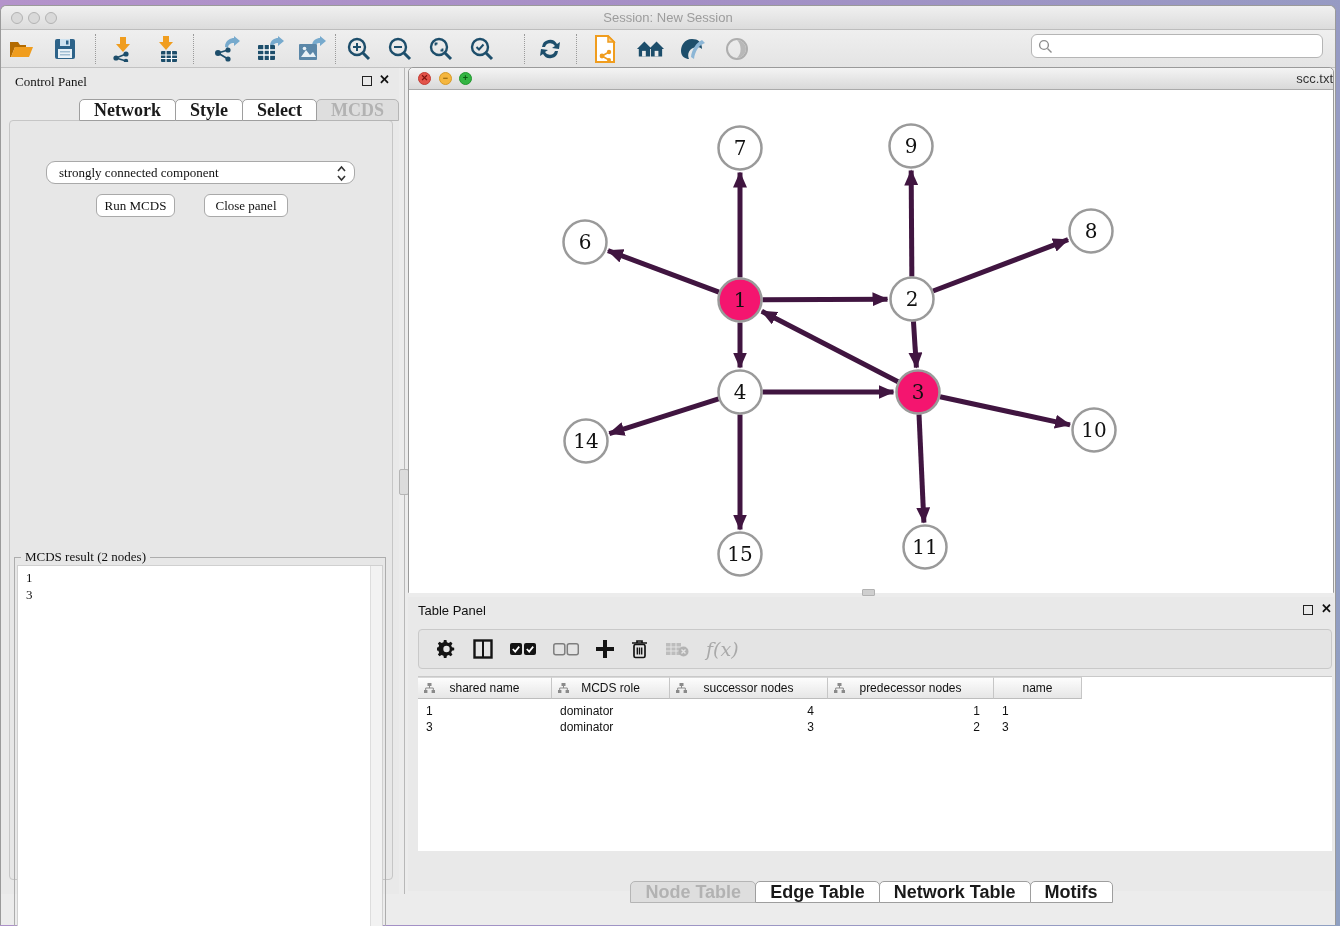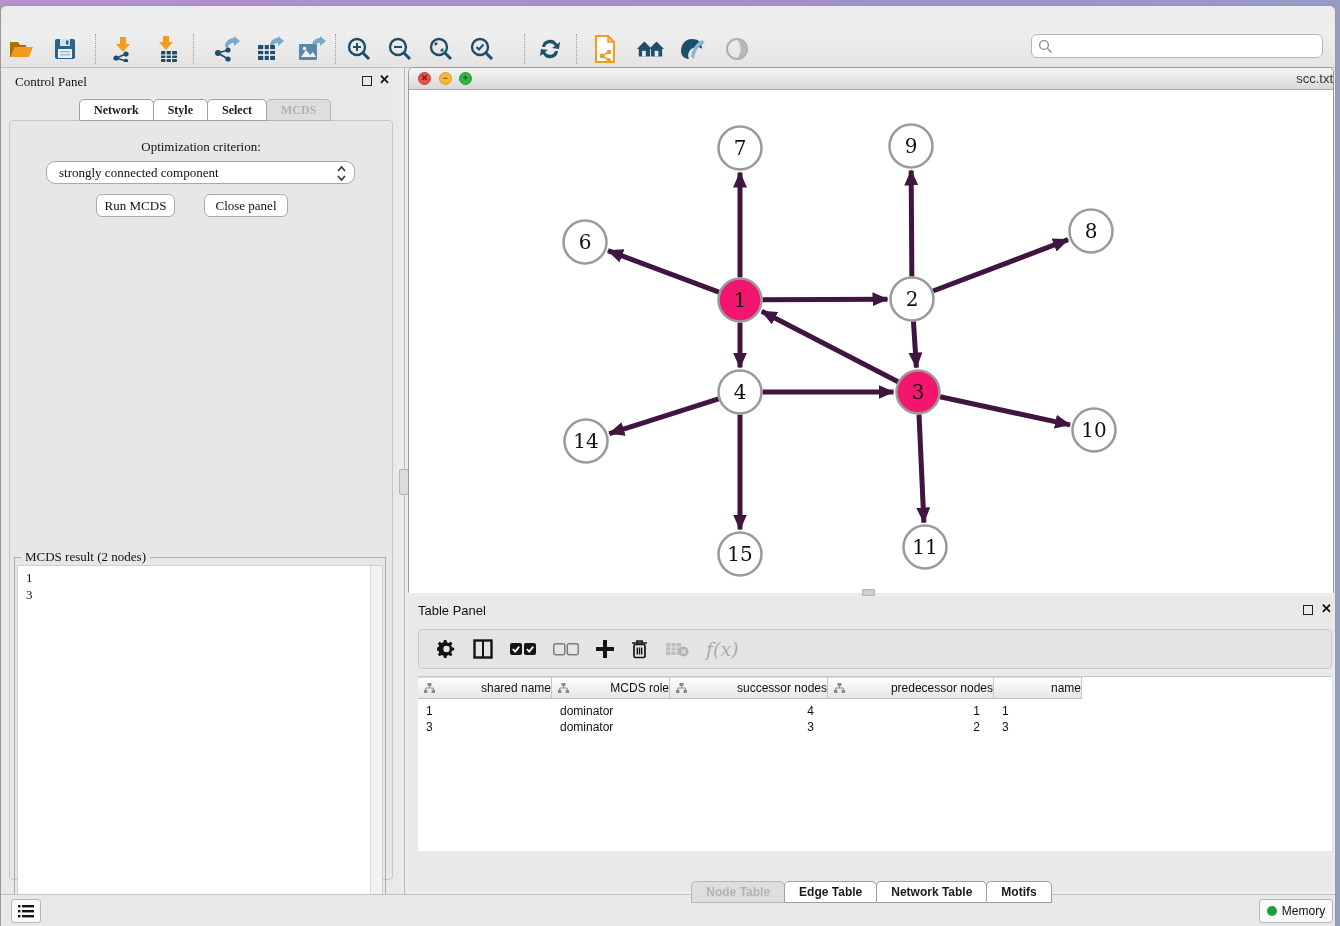--- a/index.html
+++ b/index.html
@@ -41,21 +41,21 @@
     display:flex; align-items:center; padding-left:6px;
   }
   
   .cpanel { position:absolute; left:0; top:62px; width:398px; height:826px; background:#e9e9e9;font-family:Liberation Serif, serif; }
   .panel-head { position:relative; height:26px; }
   .panel-head .ph-title { position:absolute; left:14px; top:6px; font-size:13px; color:#111; }
   .float-ico { position:absolute; top:8px; width:10px; height:10px; border:1.5px solid #222; background:transparent; }
   .close-ico { position:absolute; top:5px; font-size:13px; font-weight:bold; color:#111; line-height:14px; }
   .cp-tabs { position:absolute; left:78px; top:31px; height:22px; display:flex; }
   .tab {
-    height:22px; padding:10px 14px; font-size:12px; font-weight:600; color:#1a1a1a;
+    height:22px; padding:10px 14px; font-size:18px; font-weight:600; color:#1a1a1a;
     background:#fff; border:1px solid #9e9e9e; border-radius:5px 5px 0 0;
     margin-right:-1px; display:flex; align-items:center; position:relative; z-index:2;
   }
   .tab.active { background:#dedede; color:#b2b2b2; border-color:#b5b5b5; z-index:1; }
   .cp-box {
     position:absolute; left:8px; top:52px; width:384px; height:760px;
     background:#e7e7e7; border:1px solid #c6c6c6; border-radius:4px;
   }
   .opt-label { position:absolute; left:0; width:100%; top:18px; text-align:center; font-size:13px; color:#111; }
   .dropdown {
@@ -114,21 +114,21 @@
     background:#e4e4e4; border:1px solid #c9c9c9; border-radius:4px;
     display:flex; align-items:center; gap:17px; padding-left:18px;
   }
   .tp-tool { display:flex; align-items:center; justify-content:center; }
   .fx-label { font-size:19px; font-style:italic; color:#a9a9a9; font-family:"DejaVu Serif", serif; }
   .ttable { position:absolute; left:10px; top:79px; right:2px; height:175px; background:#fff; border-top:1px solid #c9c9c9; }
   .thead { position:absolute; left:0; top:0; height:22px; display:flex; }
   .th {
     height:22px; background:linear-gradient(#fdfdfd,#e6e6e6);
     border-right:1px solid #c6c6c6; border-bottom:1px solid #bdbdbd; border-top:1px solid #d8d8d8;
-    font-size:12px; color:#111; display:flex; align-items:center; justify-content:flex-end;
+    font-size:12px; color:#111; display:flex; align-items:center; justify-content:center;
     position:relative;
   }
   .th .sitemap { position:absolute; left:6px; top:5px; }
   .trow { position:absolute; left:0; height:20px; display:flex; font-size:12px; color:#111; }
   .td { display:flex; align-items:center; }
   .td.l { justify-content:flex-start; padding-left:8px; }
   .td.r { justify-content:flex-end; padding-right:14px; }
   .tp-tabs { position:absolute; left:0; right:0; top:272px; display:flex; justify-content:center;margin-top:12px; }
   .tp-tabs .tab { font-weight:600; }
   
@@ -137,20 +137,26 @@
   .sb-btn { position:absolute; top:4px; height:24px; background:#fafafa;
     border:1px solid #b5b5b5; border-radius:3px; display:flex; align-items:center;
     justify-content:center; gap:5px; font-size:12px; color:#111; }
   svg { display:block; }
 </style>
 </head>
 <body>
 
 <div id="app">
 
+  <div class="titlebar">
+    <span class="tl-dot" style="left:10px"></span>
+    <span class="tl-dot" style="left:27px"></span>
+    <span class="tl-dot" style="left:44px"></span>
+    <div class="title">Session: New Session</div>
+  </div>
 
   <div class="toolbar">
     <div class="tool" style="left:6px">
       <svg width="25" height="22" viewBox="0 0 25 22">
           <path d="M1 4h8l2 3h6v2H6L2 19H1z" fill="#b36a00"></path>
           <path d="M6 9h18l-4 10H2z" fill="#f09d1e"></path>
         </svg>
     </div>
     <div class="tool" style="left:50px">
       <svg width="22" height="22" viewBox="0 0 22 22">
@@ -292,21 +298,20 @@
       <span class="float-ico" style="left:361px"></span>
       <span class="close-ico" style="left:378px">✕</span>
     </div>
     <div class="cp-tabs">
       <div class="tab">Network</div>
       <div class="tab">Style</div>
       <div class="tab">Select</div>
       <div class="tab active">MCDS</div>
     </div>
     <div class="cp-box">
-      <div class="opt-label">Optimization criterion:</div>
       <div class="dropdown">
         <span>strongly connected component</span>
         <span class="dd-stepper">
           <svg width="9" height="17" viewBox="0 0 9 17">
               <path d="M1 6l3.5-4L8 6" fill="none" stroke="#333" stroke-width="1.6"></path>
               <path d="M1 11l3.5 4L8 11" fill="none" stroke="#333" stroke-width="1.6"></path>
             </svg>
         </span>
       </div>
       <div class="btn" style="left:86px; top:73px; width:79px">Run MCDS</div>
@@ -502,32 +507,14 @@
     </div>
 
     <div class="tp-tabs">
       <div class="tab active">Node Table</div>
       <div class="tab">Edge Table</div>
       <div class="tab">Network Table</div>
       <div class="tab">Motifs</div>
     </div>
   </div>
 
-  <div class="statusbar">
-    <div class="sb-btn" style="left:10px; width:30px">
-      <svg width="16" height="13" viewBox="0 0 16 13">
-          <g fill="#141414">
-            <rect x="0" y="0" width="2.4" height="2.4"></rect>
-            <rect x="4" y="0" width="12" height="2.4"></rect>
-            <rect x="0" y="5" width="2.4" height="2.4"></rect>
-            <rect x="4" y="5" width="12" height="2.4"></rect>
-            <rect x="0" y="10" width="2.4" height="2.4"></rect>
-            <rect x="4" y="10" width="12" height="2.4"></rect>
-          </g>
-        </svg>
-    </div>
-    <div class="sb-btn" style="left:1258px; width:74px">
-      <span id="memory-dot" style="width: 10px; height: 10px; border-radius: 50%; display: inline-block; background: rgb(29, 158, 63);"></span>
-      <span>Memory</span>
-    </div>
-  </div>
 
 </div>
 
 </body></html>

